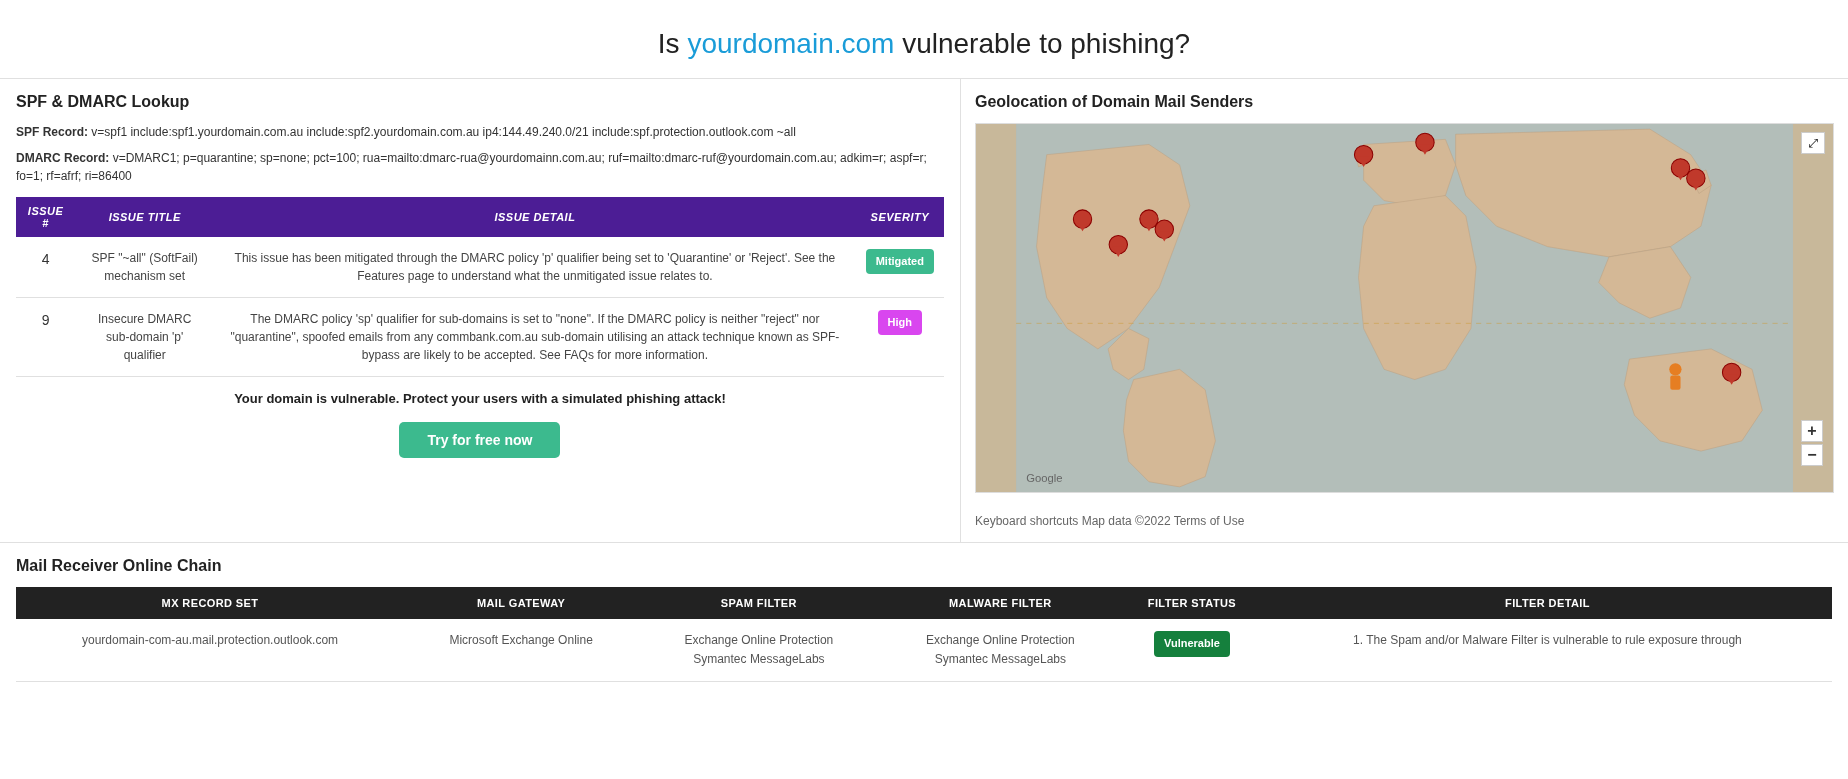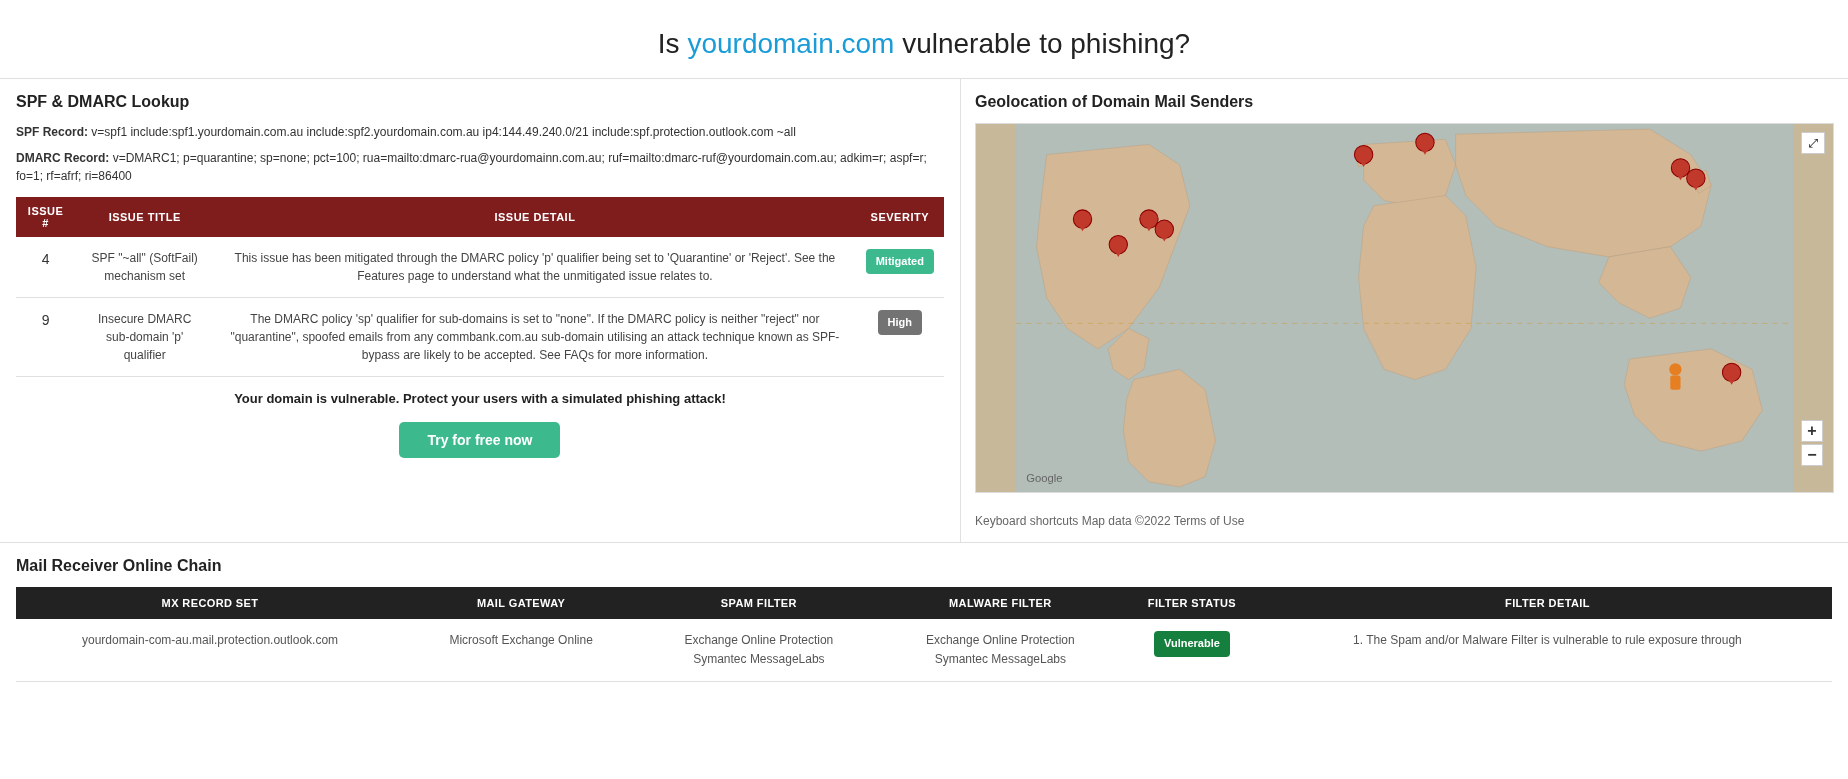--- a/index.html
+++ b/index.html
@@ -48,22 +48,23 @@
     }
 
     
     .issues-table {
       width: 100%;
       border-collapse: collapse;
       margin-top: 12px;
       margin-bottom: 14px;
     }
     .issues-table thead tr {
-      background: #7f1d1d;
+      background: #4c1d95;
       color: #fff;
+      font-style: italic;
     }
     .issues-table thead th {
       padding: 8px 10px;
       text-align: center;
       font-size: 11px;
       font-weight: bold;
       letter-spacing: 0.5px;
     }
     .issues-table tbody tr {
       border-bottom: 1px solid #e0e0e0;
@@ -82,21 +83,21 @@
     }
     .badge {
       display: inline-block;
       padding: 4px 10px;
       border-radius: 4px;
       font-size: 11px;
       font-weight: bold;
       color: #fff;
     }
     .badge-mitigated { background: #3cba8e; }
-    .badge-high { background: #737373; }
+    .badge-high { background: #d946ef; }
     .badge-vulnerable { background: #15803d; }
 
     .vuln-msg {
       text-align: center;
       font-weight: bold;
       font-size: 13px;
       margin: 10px 0 14px;
       color: #222;
     }
     .try-btn {

